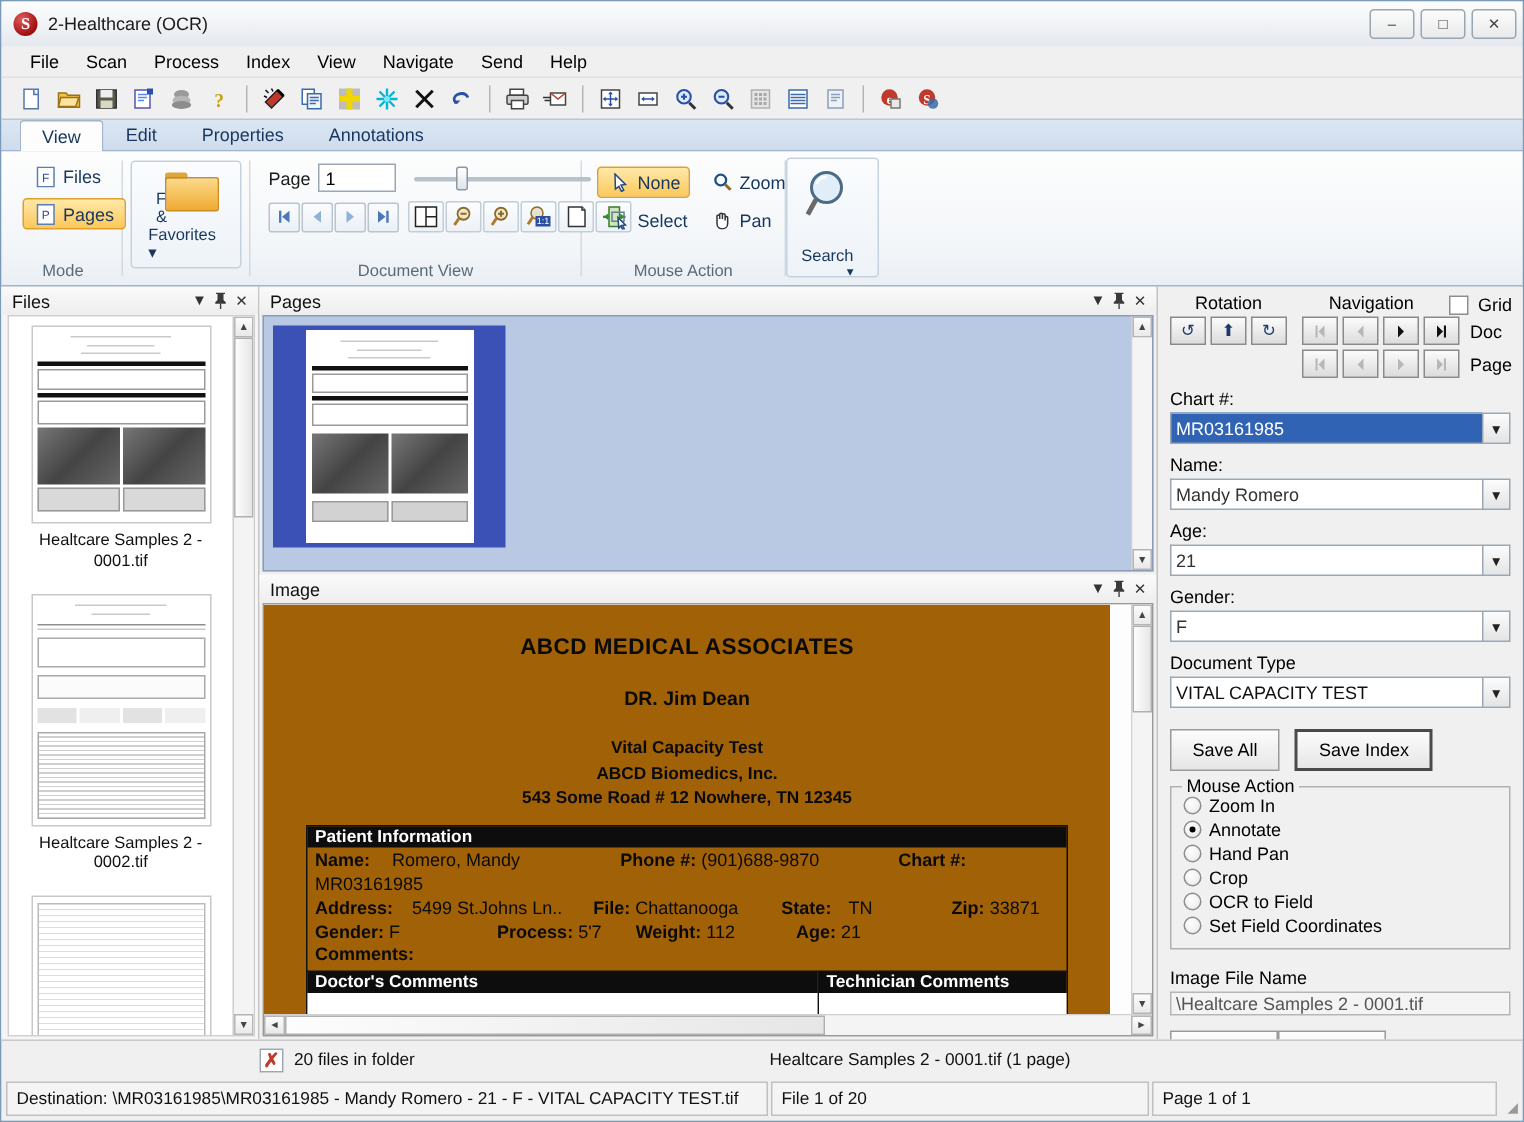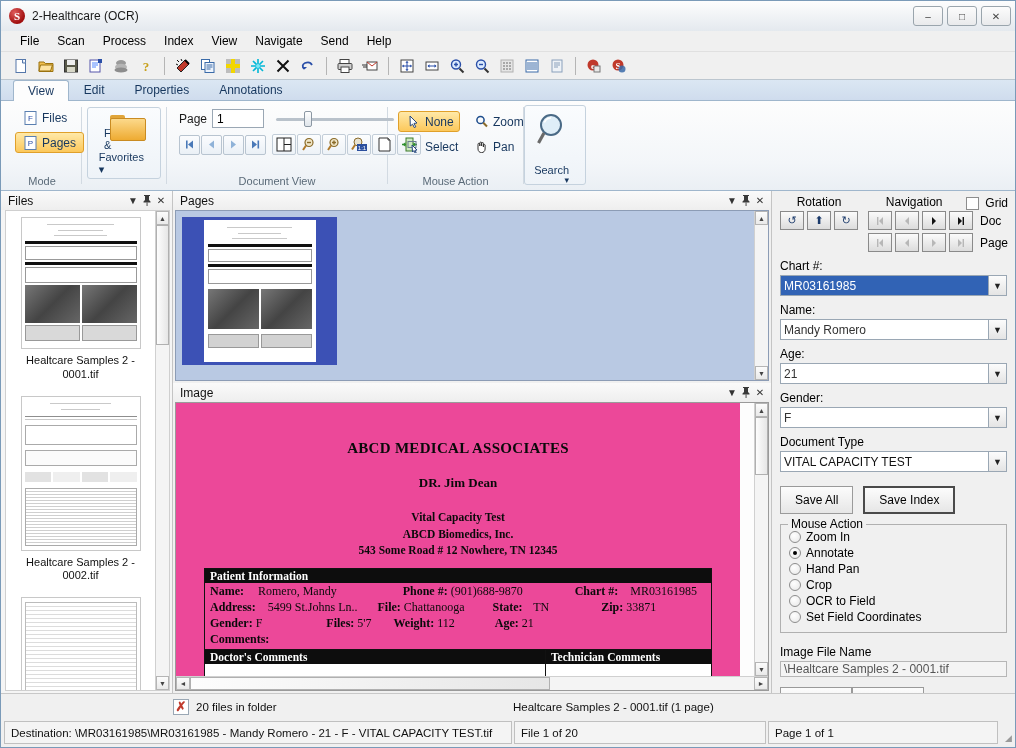--- a/index.html
+++ b/index.html
@@ -228,22 +228,22 @@
     flex: 1; background: #fff; border: 1px solid #9a9a9a;
     margin: 0 2px 2px 2px; display: flex; flex-direction: column;
     overflow: hidden; position: relative;
   }
   .doc-area {
     flex: 1; position: relative; overflow: hidden;
     background: #fdfdfd;
   }
   .doc-page {
     position: absolute; left: 0; right: 14px; top: 0; bottom: 0;
-    background: #ec4899; padding: 27px 28px 0;
-    font-family: Liberation Serif, serif; color: #0a0a0a;
+    background: #a16207; padding: 10px 28px 0;
+    font-family: Liberation Sans, sans-serif; color: #0a0a0a;
   }
   .doc-h1 { text-align: center; font-size: 15px; font-weight: bold; letter-spacing: .3px; margin-top: 10px; }
   .doc-h2 { text-align: center; font-size: 13px; font-weight: bold; margin-top: 18px; }
   .doc-h3 { text-align: center; font-size: 11.5px; font-weight: bold; margin-top: 18px; line-height: 1.45; }
   .pi-table { margin-top: 9px; border: 1px solid #111; }
   .pi-hdr {
     background: #0d0d0d; color: #fff; font-weight: bold; font-size: 11.5px;
     padding: 1px 5px;
   }
   .pi-rows { padding: 1px 5px 2px; font-size: 12px; line-height: 1.32; }
@@ -924,21 +924,21 @@
                       <span style="display:inline-block;width:5px"></span>
                       <span>TN</span>
                       <span style="display:inline-block;width:46px"></span>
                       <b>Zip:</b>
                       <span>33871</span>
                     </div>
                     <div>
                       <b>Gender:</b>
                       <span>F</span>
                       <span style="display:inline-block;width:58px"></span>
-                      <b>Files:</b>
+                      <b>Process:</b>
                       <span>5'7</span>
                       <span style="display:inline-block;width:16px"></span>
                       <b>Weight:</b>
                       <span>112</span>
                       <span style="display:inline-block;width:34px"></span>
                       <b>Age:</b>
                       <span>21</span>
                     </div>
                     <div>
                       <b>Comments:</b>

